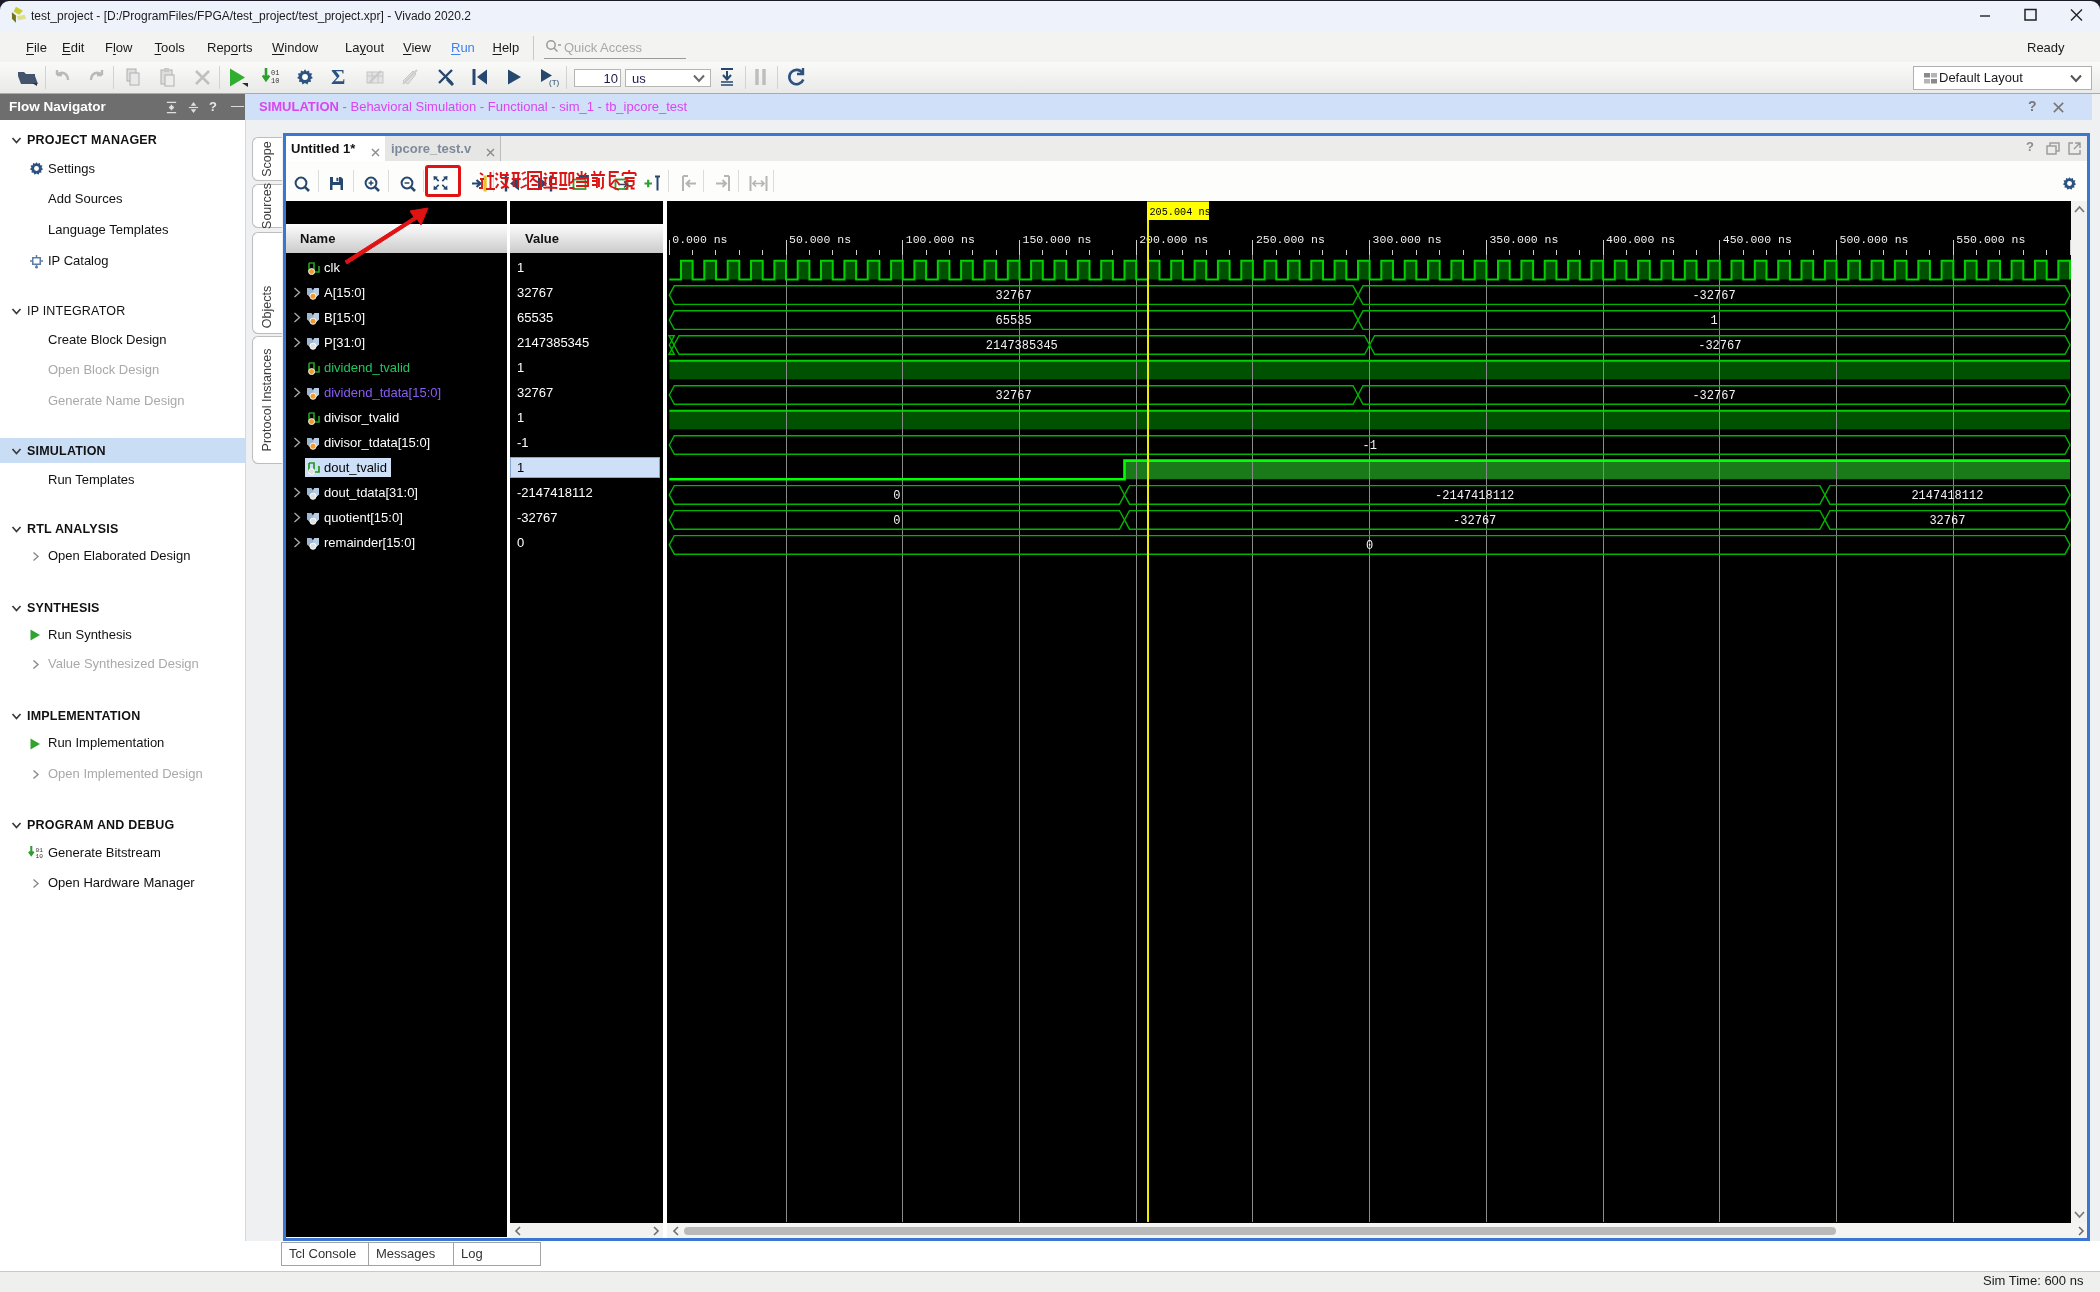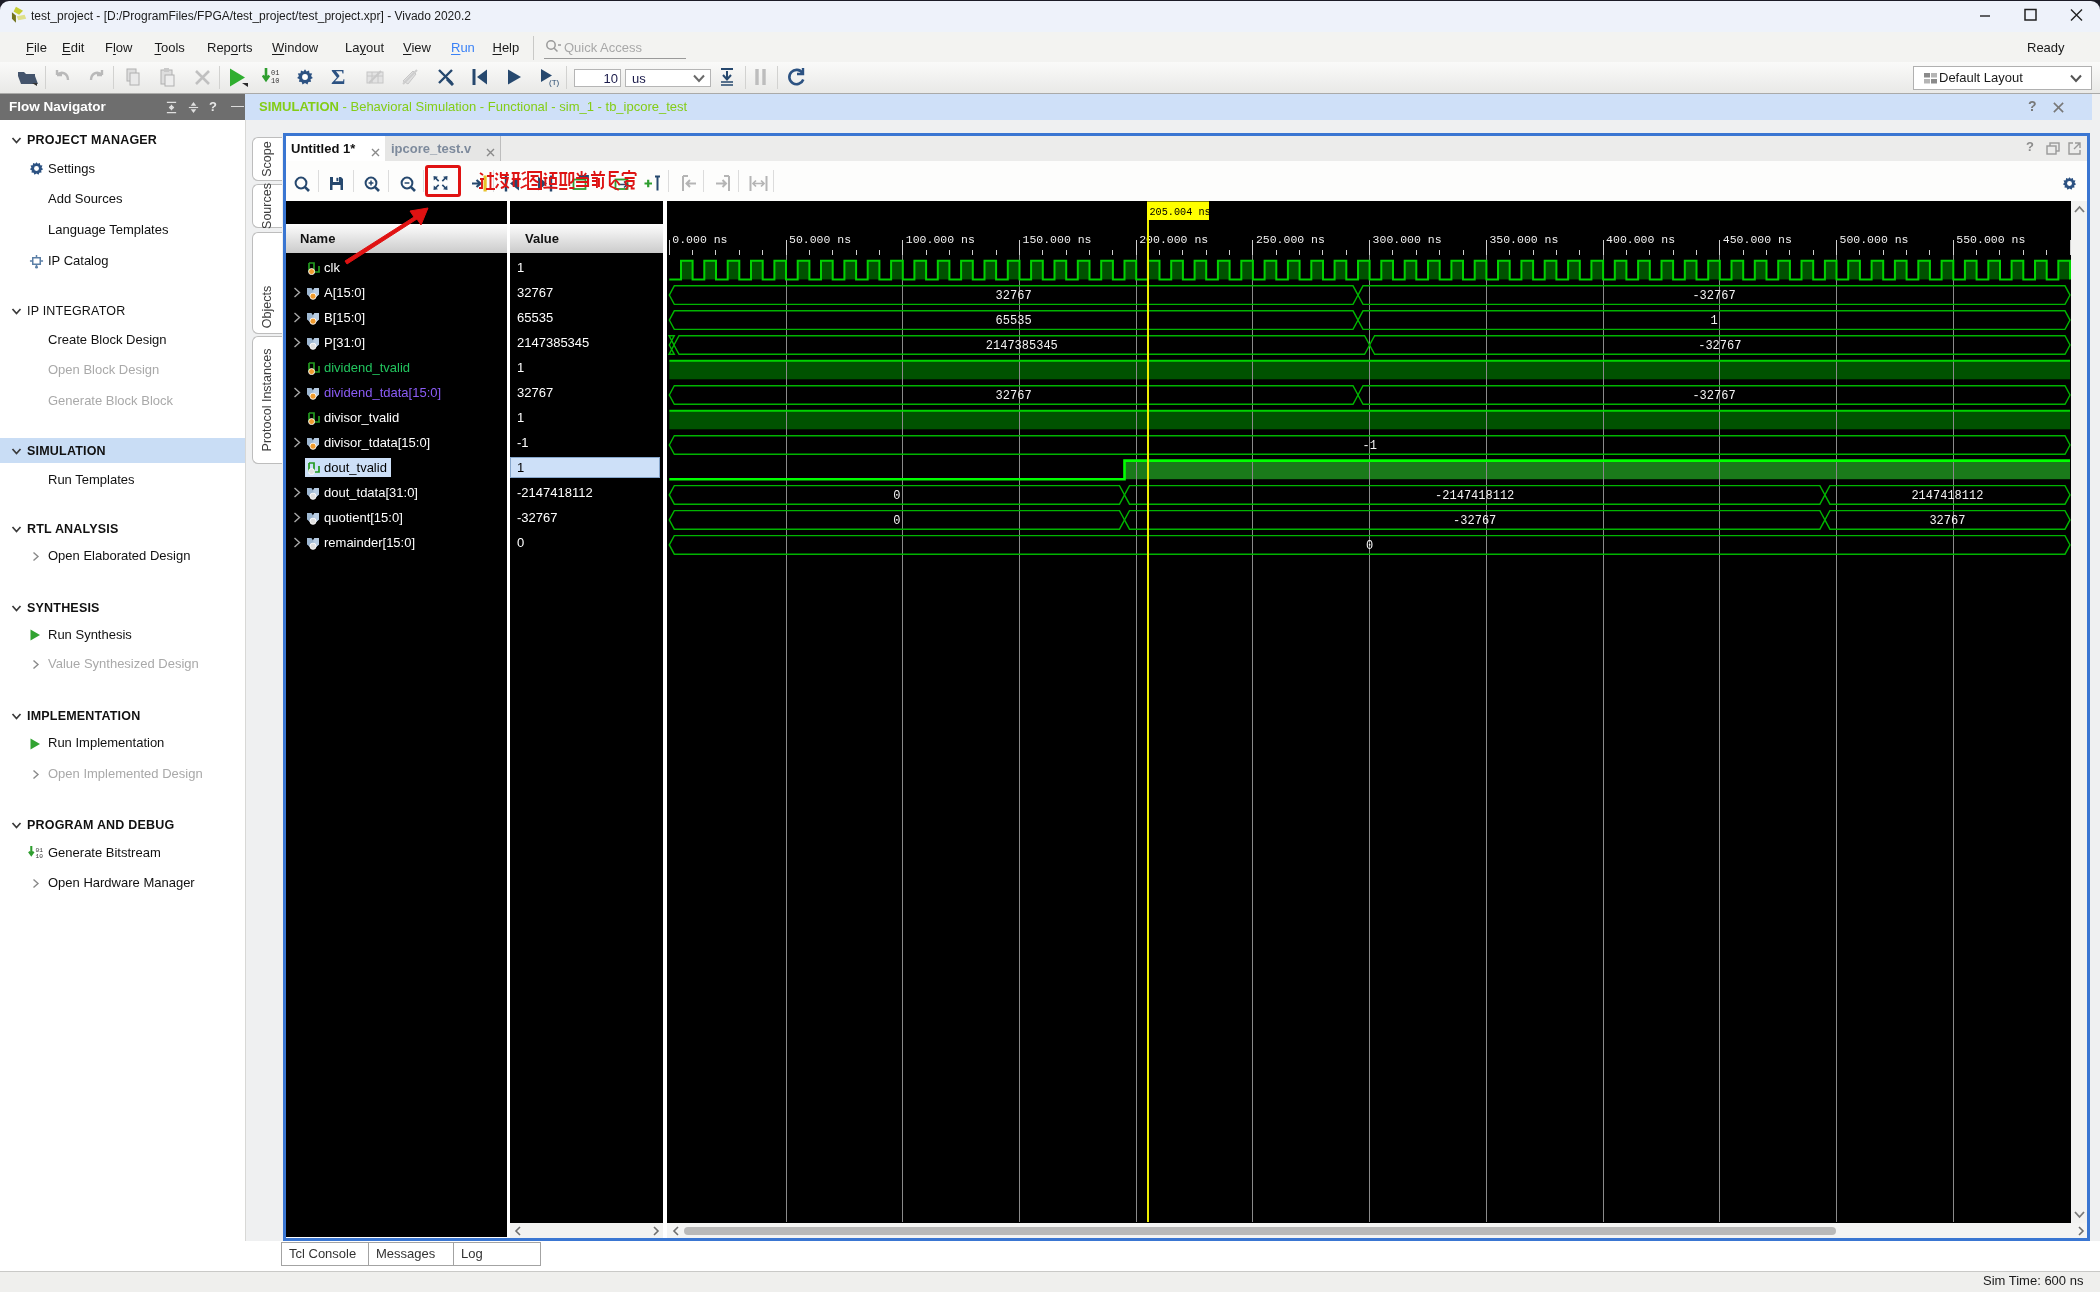--- a/index.html
+++ b/index.html
@@ -124,21 +124,21 @@
     <path d="M17 1 V7 H11" fill="none" stroke="#2c5282" stroke-width="2.4"></path>
   </svg>
 <div style="position:absolute;left:45px;top:66px;width:1px;height:23px;background:#d2d2d0"></div>
 <div style="position:absolute;left:113px;top:66px;width:1px;height:23px;background:#d2d2d0"></div>
 <div style="position:absolute;left:219px;top:66px;width:1px;height:23px;background:#d2d2d0"></div>
 <div style="position:absolute;left:566px;top:66px;width:1px;height:23px;background:#d2d2d0"></div>
 <div style="position:absolute;left:745px;top:66px;width:1px;height:23px;background:#d2d2d0"></div>
 <div style="position:absolute;left:777px;top:66px;width:1px;height:23px;background:#d2d2d0"></div>
 
 <div class="abs" style="left:245px;top:94px;width:1847px;height:26px;background:#cfe0f8"></div>
-<div class="abs" style="left:259px;top:94px;height:26px;line-height:26px;font-size:13px;color:#84cc16"><b>SIMULATION</b>&nbsp;- Behavioral Simulation - Functional - sim_1 - tb_ipcore_test</div>
+<div class="abs" style="left:259px;top:94px;height:26px;line-height:26px;font-size:13px;color:#d946ef"><b>SIMULATION</b>&nbsp;- Behavioral Simulation - Functional - sim_1 - tb_ipcore_test</div>
 <div class="abs" style="left:2028px;top:98px;font-size:14px;color:#787878;font-weight:bold">?</div>
 <svg class="abs" style="left:2052px;top:101px" width="13" height="13" viewBox="0 0 14 14">
     <path d="M2 2 L12 12 M12 2 L2 12" stroke="#787878" stroke-width="1.7"></path>
   </svg>
 
 <div class="abs" style="left:2092px;top:94px;width:8px;height:26px;background:#eff0f1"></div>
 <div class="abs" style="left:245px;top:120px;width:1855px;height:1121px;background:#eff0f1"></div>
 <div style="position:absolute;left:0;top:94px;width:245px;height:26px;background:#6e6e6e"></div>
 <div style="position:absolute;left:9px;top:94px;height:26px;line-height:26px;color:#fff;font-size:13.5px;font-weight:bold">Flow Navigator</div>
 <svg style="position:absolute;left:165px;top:101px" width="13" height="13" viewBox="0 0 14 14">
@@ -168,21 +168,21 @@
     <path d="M8 1 V4 M8 11 V15 M1 7.5 H4 M12 7.5 H15" stroke="#5b7fa6" stroke-width="1.6"></path>
     <circle cx="8" cy="14" r="1.6" fill="#5b7fa6"></circle>
   </svg>
 <div style="position:absolute;left:48px;top:252px;height:18px;line-height:18px;font-size:13px;color:#111">IP Catalog</div>
 <svg style="position:absolute;left:11px;top:306px" width="11" height="11" viewBox="0 0 11 11">
     <path d="M1.5 3 L5.5 7.5 L9.5 3" fill="none" stroke="#3a3a3a" stroke-width="1.7"></path>
   </svg>
 <div style="position:absolute;left:27px;top:302px;height:18px;line-height:18px;font-size:12.5px;font-weight:normal;color:#111;letter-spacing:0.2px">IP INTEGRATOR</div>
 <div style="position:absolute;left:48px;top:330.5px;height:18px;line-height:18px;font-size:13px;color:#111">Create Block Design</div>
 <div style="position:absolute;left:48px;top:361px;height:18px;line-height:18px;font-size:13px;color:#a9a9a9">Open Block Design</div>
-<div style="position:absolute;left:48px;top:391.5px;height:18px;line-height:18px;font-size:13px;color:#a9a9a9">Generate Block Block</div>
+<div style="position:absolute;left:48px;top:391.5px;height:18px;line-height:18px;font-size:13px;color:#a9a9a9">Generate Name Design</div>
 <svg style="position:absolute;left:11px;top:445.5px" width="11" height="11" viewBox="0 0 11 11">
     <path d="M1.5 3 L5.5 7.5 L9.5 3" fill="none" stroke="#3a3a3a" stroke-width="1.7"></path>
   </svg>
 <div style="position:absolute;left:27px;top:441.5px;height:18px;line-height:18px;font-size:12.5px;font-weight:bold;color:#111;letter-spacing:0.2px">SIMULATION</div>
 <div style="position:absolute;left:48px;top:470.5px;height:18px;line-height:18px;font-size:13px;color:#111">Run Templates</div>
 <svg style="position:absolute;left:11px;top:524px" width="11" height="11" viewBox="0 0 11 11">
     <path d="M1.5 3 L5.5 7.5 L9.5 3" fill="none" stroke="#3a3a3a" stroke-width="1.7"></path>
   </svg>
 <div style="position:absolute;left:27px;top:520px;height:18px;line-height:18px;font-size:12.5px;font-weight:bold;color:#111;letter-spacing:0.2px">RTL ANALYSIS</div>
 <svg style="position:absolute;left:30px;top:551px" width="11" height="11" viewBox="0 0 11 11">

